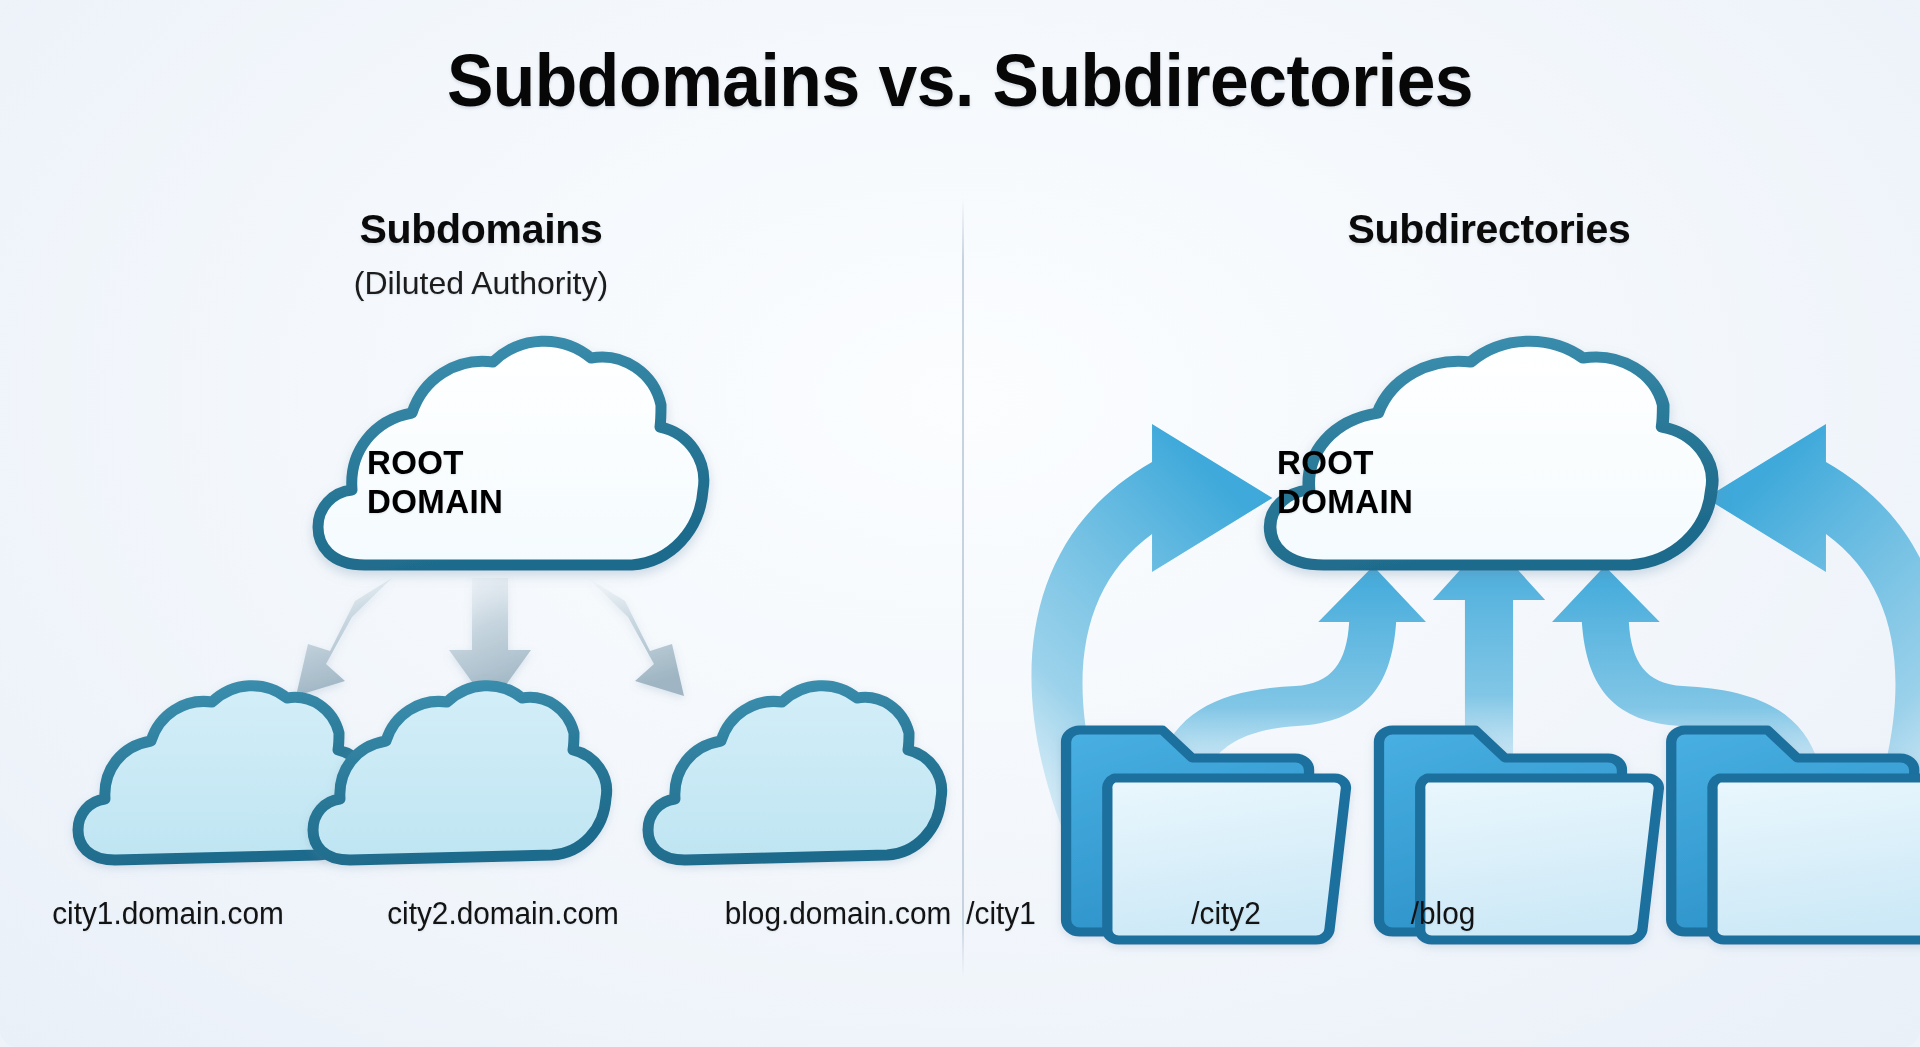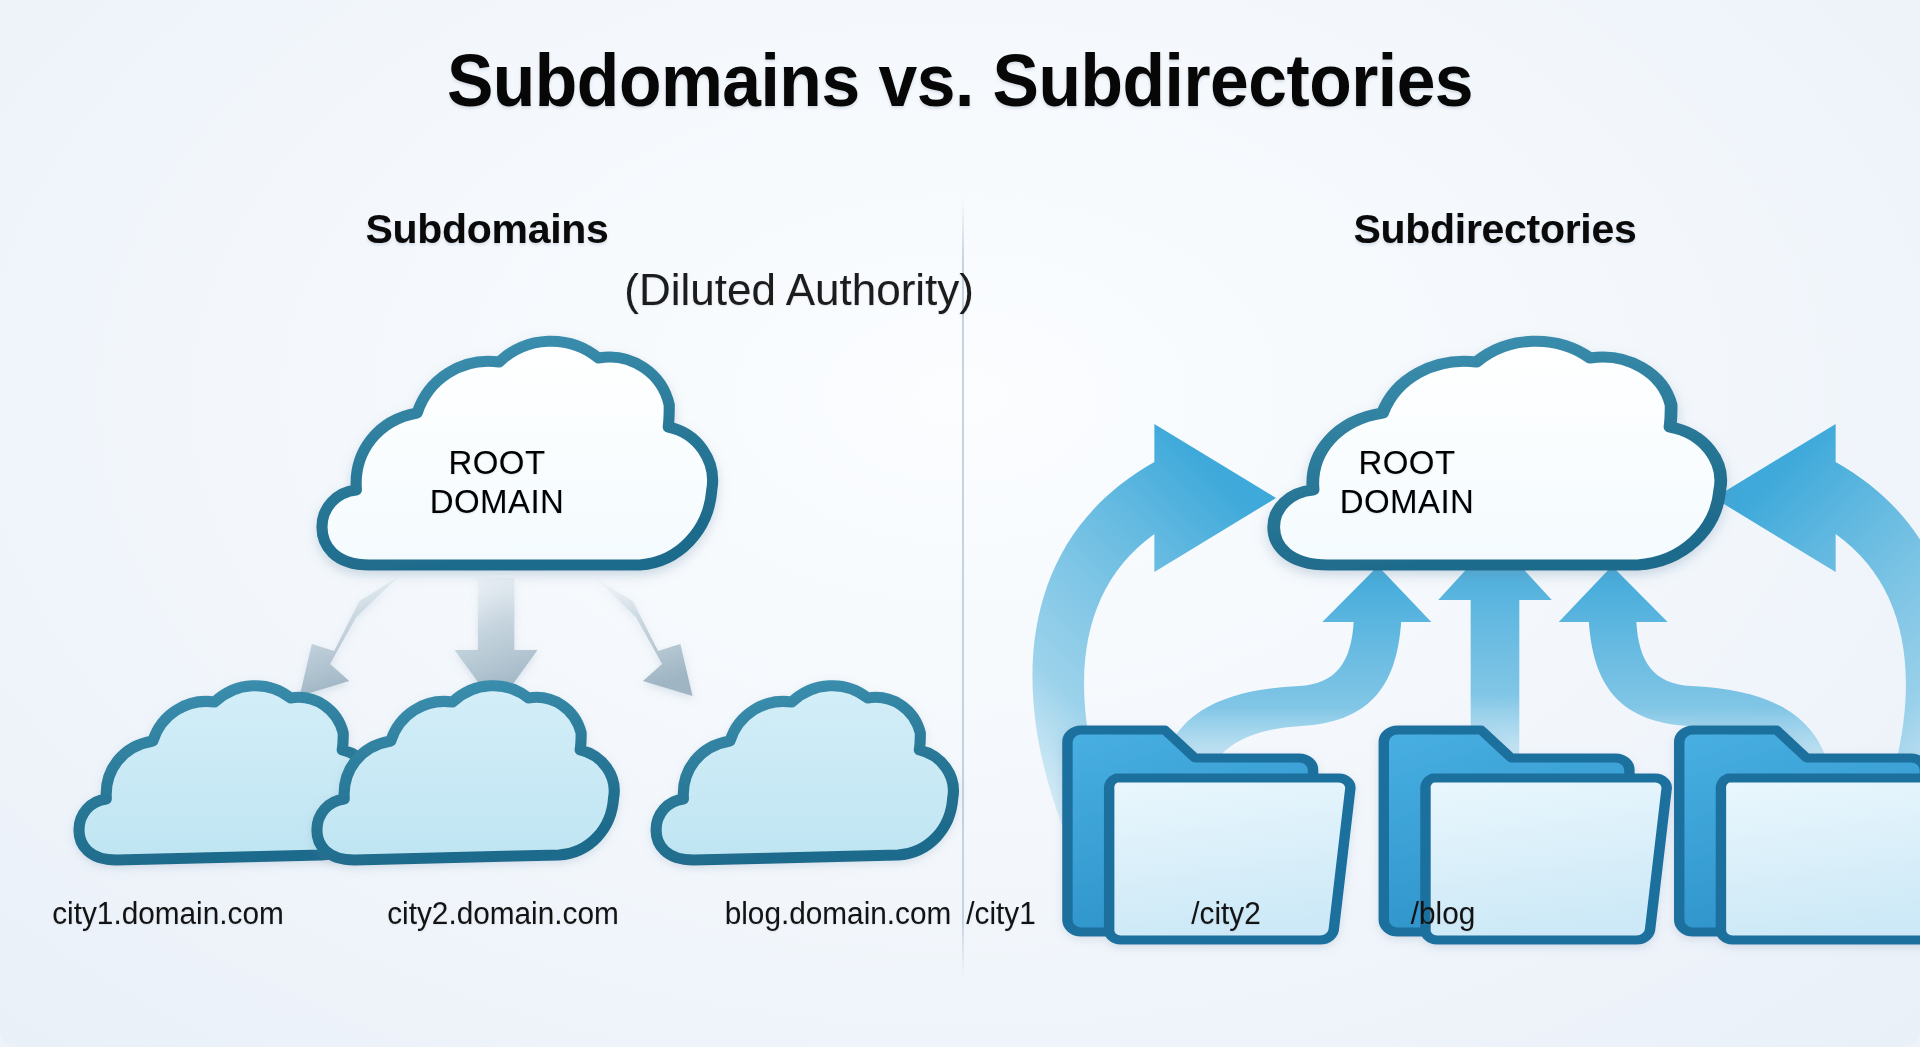--- a/index.html
+++ b/index.html
@@ -50,21 +50,20 @@
         rgba(190,203,218,0.85) 92%,
         rgba(190,203,218,0) 100%);
     border-radius: 2px;
   }
 
   
   .panel {
     position: absolute;
     top: 0;
     height: 1047px;
-    padding-left: 12px;
   }
   #panel-left  { left: 0;    width: 962px; }
   #panel-right { left: 920px; width: 1098px; margin-left: 20px; }
 
   .panel-heading {
     position: absolute;
     top: 206px;
     left: 0;
     width: 100%;
     text-align: center;
@@ -74,46 +73,46 @@
     letter-spacing: -0.3px;
     color: #0a0a0a;
     text-shadow: 0 2px 3px rgba(90,110,140,0.20);
     white-space: nowrap;
   }
   .panel-subheading {
     position: absolute;
     top: 265px;
     left: 0;
     width: 100%;
-    text-align: right;
+    text-align: center;
     font-family: "Liberation Sans", sans-serif;
     font-weight: 400;
-    font-size: 44px;
+    font-size: 32px;
     color: #1c1c1c;
     text-shadow: 0 1px 2px rgba(90,110,140,0.18);
     white-space: nowrap;
   }
 
   
   .art {
     position: absolute;
     top: 0;
     left: 0;
     width: 100%;
     height: 1047px;
     pointer-events: none;
   }
 
   
   .root-label {
     position: absolute;
     width: 260px;
-    text-align: center;
+    text-align: left;
     font-family: "Liberation Sans", sans-serif;
-    font-weight: normal;
+    font-weight: bold;
     font-size: 33px;
     line-height: 1.17;
     letter-spacing: 0.4px;
     color: #000;
     text-shadow: 0 1px 2px rgba(80,100,130,0.18);
   }
   #root-label-left  { left: 367px; top: 444px; }
   #root-label-right { left: 337px; top: 444px; }
 
   

